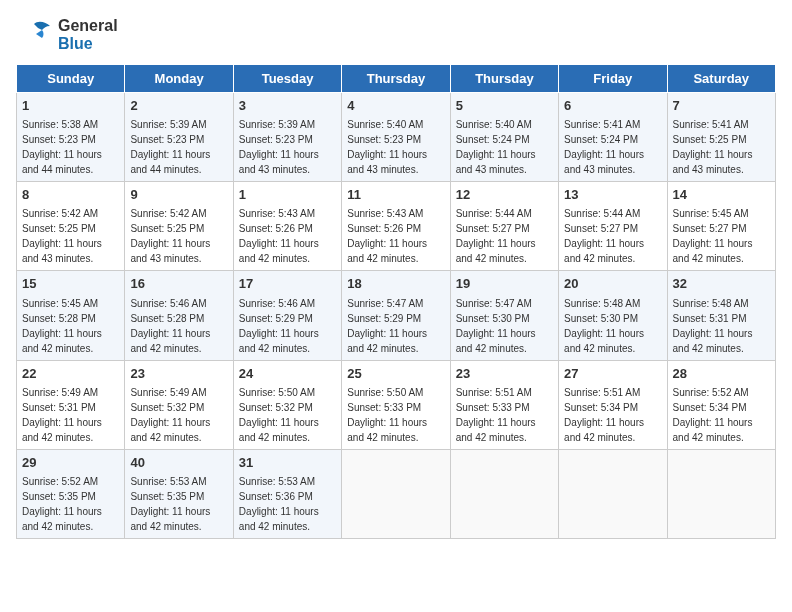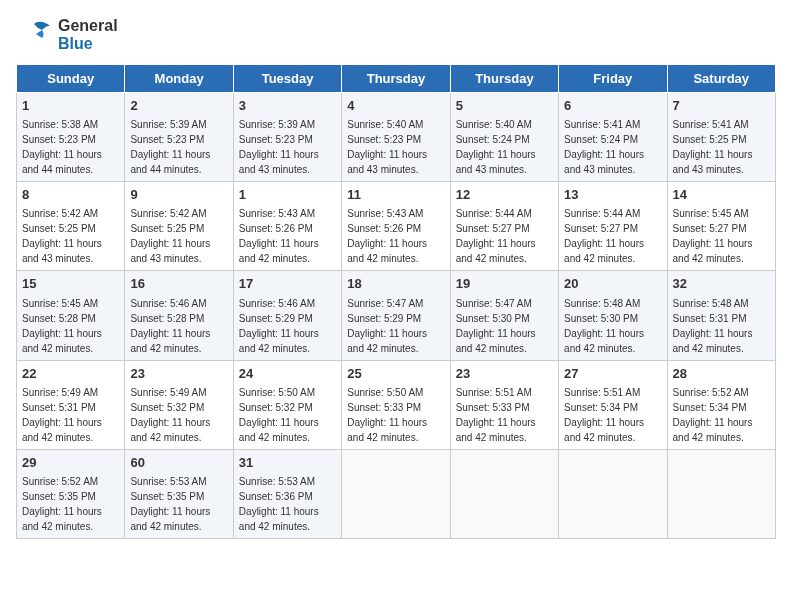--- a/index.html
+++ b/index.html
@@ -145,21 +145,21 @@
         <td><span class="day-num">22</span><span class="cell-text">Sunrise: 5:49 AM<br>Sunset: 5:31 PM<br>Daylight: 11 hours and 42 minutes.</span></td>
         <td><span class="day-num">23</span><span class="cell-text">Sunrise: 5:49 AM<br>Sunset: 5:32 PM<br>Daylight: 11 hours and 42 minutes.</span></td>
         <td><span class="day-num">24</span><span class="cell-text">Sunrise: 5:50 AM<br>Sunset: 5:32 PM<br>Daylight: 11 hours and 42 minutes.</span></td>
         <td><span class="day-num">25</span><span class="cell-text">Sunrise: 5:50 AM<br>Sunset: 5:33 PM<br>Daylight: 11 hours and 42 minutes.</span></td>
         <td><span class="day-num">23</span><span class="cell-text">Sunrise: 5:51 AM<br>Sunset: 5:33 PM<br>Daylight: 11 hours and 42 minutes.</span></td>
         <td><span class="day-num">27</span><span class="cell-text">Sunrise: 5:51 AM<br>Sunset: 5:34 PM<br>Daylight: 11 hours and 42 minutes.</span></td>
         <td><span class="day-num">28</span><span class="cell-text">Sunrise: 5:52 AM<br>Sunset: 5:34 PM<br>Daylight: 11 hours and 42 minutes.</span></td>
       </tr>
       <tr>
         <td><span class="day-num">29</span><span class="cell-text">Sunrise: 5:52 AM<br>Sunset: 5:35 PM<br>Daylight: 11 hours and 42 minutes.</span></td>
-        <td><span class="day-num">60</span><span class="cell-text">Sunrise: 5:53 AM<br>Sunset: 5:35 PM<br>Daylight: 11 hours and 42 minutes.</span></td>
+        <td><span class="day-num">40</span><span class="cell-text">Sunrise: 5:53 AM<br>Sunset: 5:35 PM<br>Daylight: 11 hours and 42 minutes.</span></td>
         <td><span class="day-num">31</span><span class="cell-text">Sunrise: 5:53 AM<br>Sunset: 5:36 PM<br>Daylight: 11 hours and 42 minutes.</span></td>
         <td class="empty">&nbsp;</td>
         <td class="empty">&nbsp;</td>
         <td class="empty">&nbsp;</td>
         <td class="empty">&nbsp;</td>
       </tr>
     </tbody>
 </table>
 
 </body></html>

